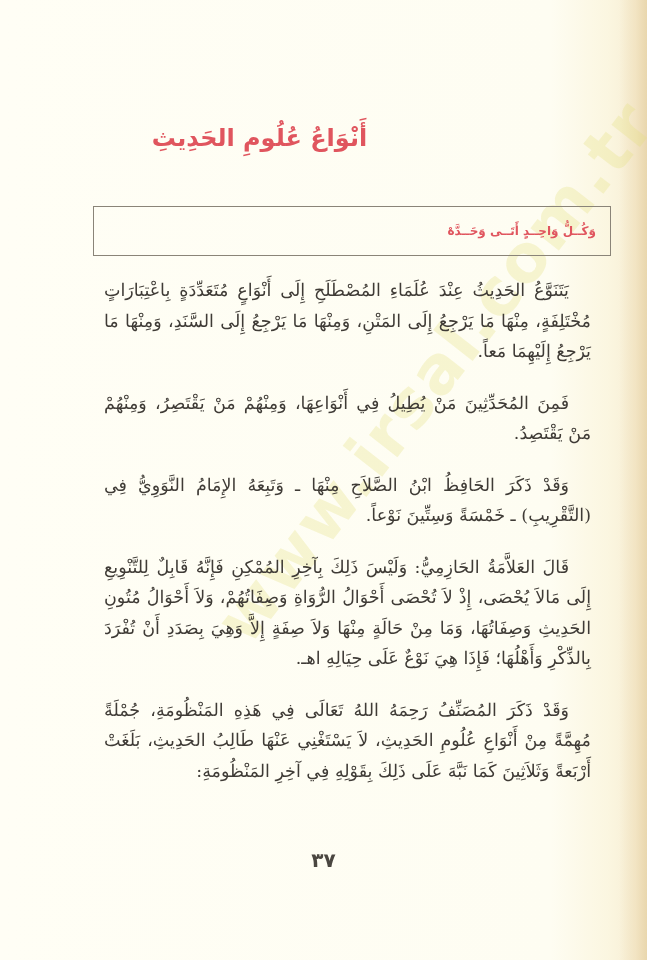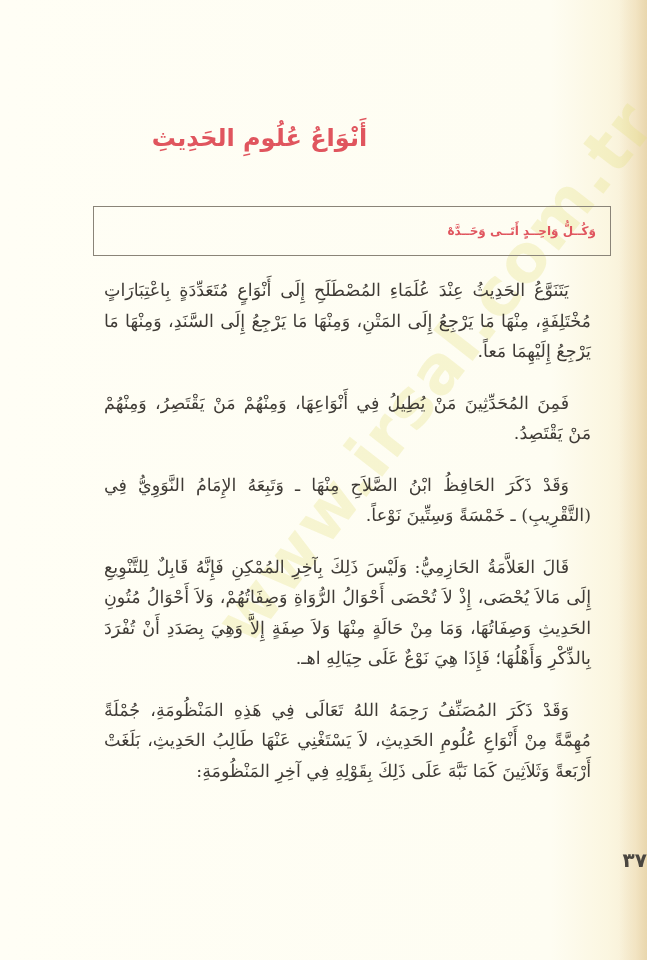--- a/index.html
+++ b/index.html
@@ -92,20 +92,21 @@
     .para {
       margin: 0 18px 21px 0;
       text-indent: 22px;
       text-align-last: right;
     }
     .page-number {
       position: absolute;
       top: 848px;
       left: 0;
       width: 647px;
+      text-align: center;
       direction: rtl;
       font-family: "DejaVu Sans", sans-serif;
       font-weight: bold;
       font-size: 20px;
       color: #4a4640;
     }
   </style>
 </head>
 <body>
 

